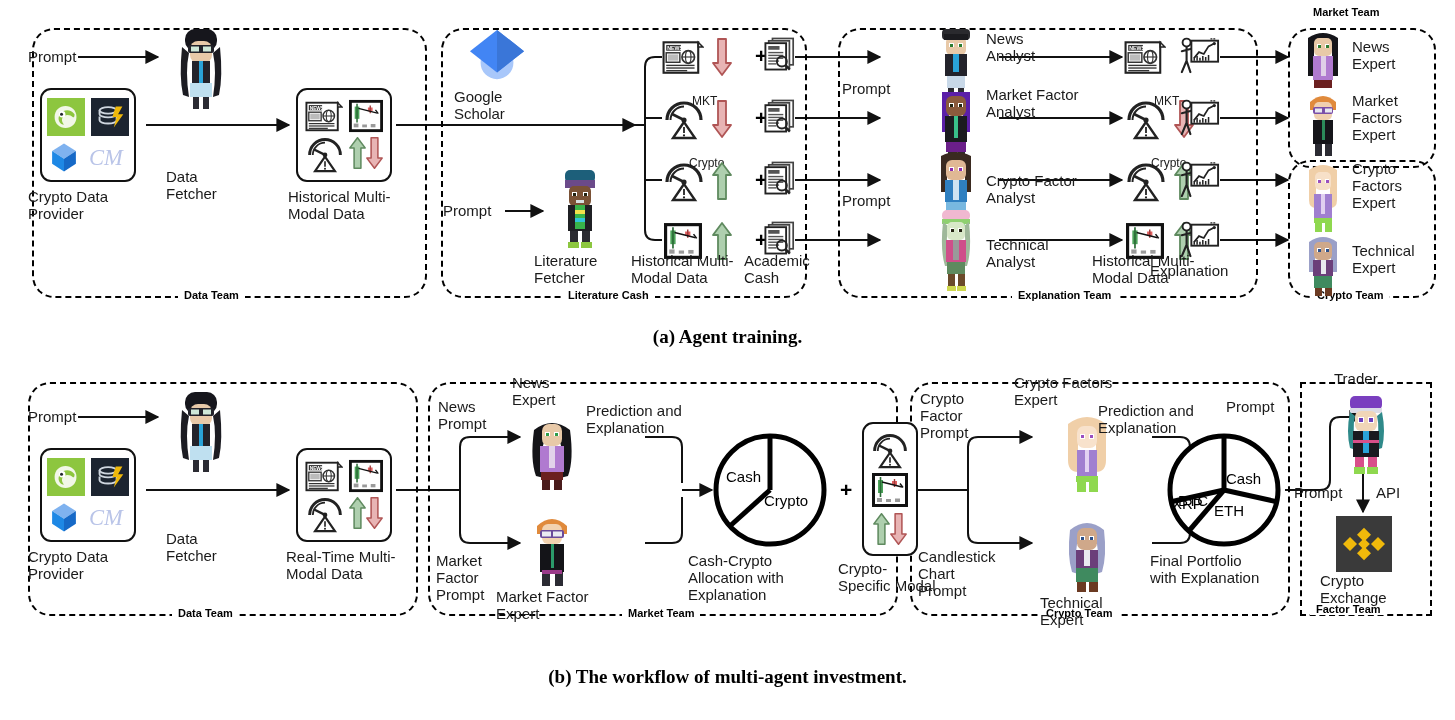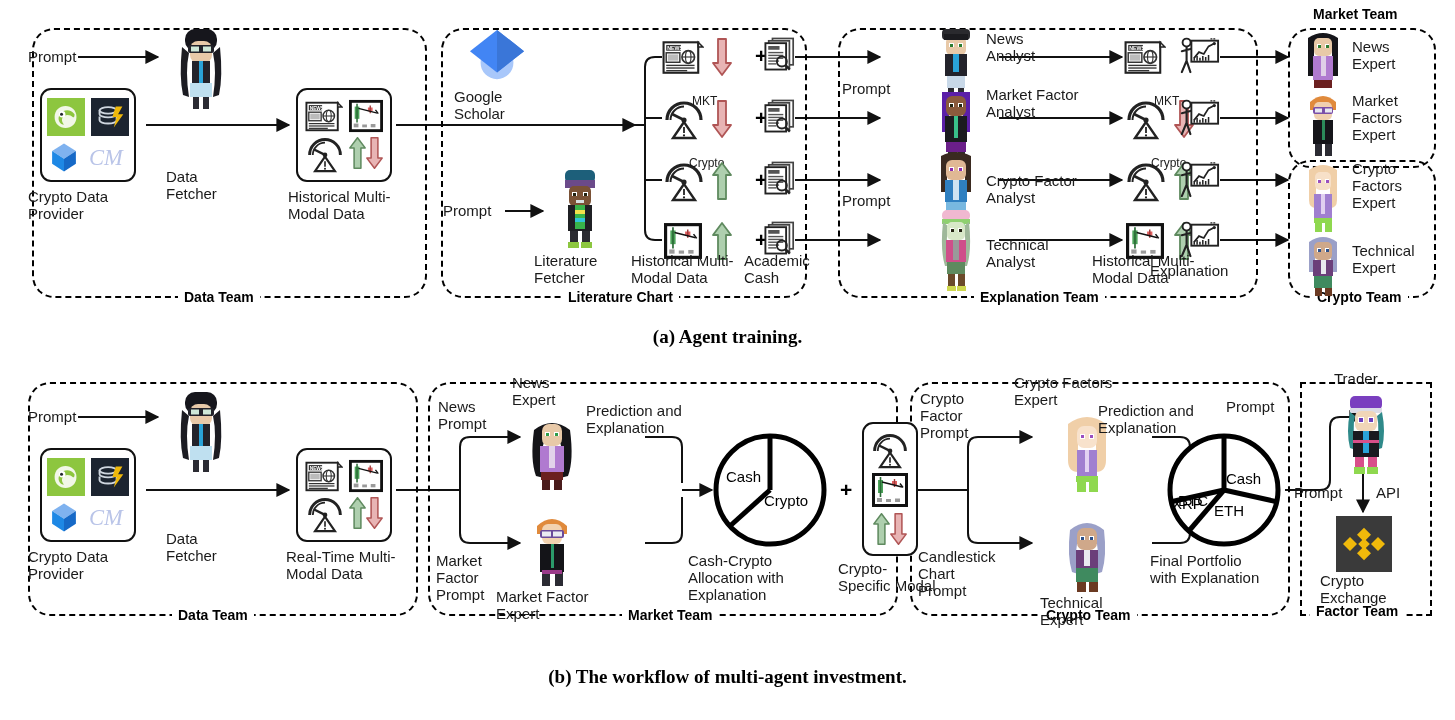--- a/index.html
+++ b/index.html
@@ -3,21 +3,21 @@
 <meta charset="utf-8">
 <style>
   html,body{margin:0;padding:0;background:#ffffff;}
   body{width:1455px;height:720px;position:relative;overflow:hidden;
        font-family:"Liberation Sans", sans-serif;color:#1a1a1a;}
   .abs{position:absolute;}
   .txt{font-size:15px;line-height:17px;text-align:left;color:#1a1a1a;white-space:pre-line;}
   .txt.l{text-align:left;}
   .team-box{position:absolute;border:2px dashed #000;border-radius:22px;box-sizing:border-box;}
   .team-box.sq{border-radius:0;}
-  .team-label{position:absolute;font-weight:bold;font-size:14px;background:#fff;
+  .team-label{position:absolute;font-weight:bold;font-size:11px;background:#fff;
               padding:0 6px;white-space:nowrap;color:#000;text-align:center;}
   .card{position:absolute;border:2px solid #111;border-radius:11px;background:#fff;box-sizing:border-box;
         display:flex;flex-wrap:wrap;align-content:center;justify-content:center;}
   .caption{position:absolute;width:100%;text-align:center;font-family:"Liberation Serif",serif;
            font-weight:bold;font-size:19px;color:#000;}
   svg{overflow:visible;}
   .lnk{position:absolute;left:0;top:0;width:1455px;height:720px;pointer-events:none;}
   .pie-lbl{position:absolute;font-size:15px;color:#000;background:transparent;white-space:nowrap;}
   .plus{position:absolute;font-size:21px;font-weight:bold;color:#000;}
   .avatar{position:absolute;image-rendering:pixelated;}
@@ -221,24 +221,24 @@
   <g stroke="#111" stroke-width="2" fill="none">
     <path d="M1285 490 L1320 490 Q1330 490 1330 480 L1330 427 Q1330 417 1340 417 L1362 417" marker-end="url(#ah)"></path>
     <line x1="1363" y1="472" x2="1363" y2="512" marker-end="url(#ah)"></line>
   </g>
 </svg>
 
 <div class="team-box" style="left:32px;top:28px;width:395px;height:270px;"></div>
 <div class="team-label" style="left:178px;top:289px;">Data Team</div>
 
 <div class="team-box" style="left:441px;top:28px;width:366px;height:270px;"></div>
-<div class="team-label" style="left:562px;top:289px;">Literature Chart</div>
+<div class="team-label" style="left:562px;top:289px;">Literature Cash</div>
 
 <div class="team-box" style="left:838px;top:28px;width:420px;height:270px;"></div>
-<div class="team-label" style="left:974px;top:289px;">Explanation Team</div>
+<div class="team-label" style="left:1012px;top:289px;">Explanation Team</div>
 
 <div class="team-box" style="left:1288px;top:28px;width:148px;height:140px;"></div>
 <div class="team-label" style="left:1307px;top:6px;">Market Team</div>
 
 <div class="team-box" style="left:1288px;top:160px;width:148px;height:138px;"></div>
 <div class="team-label" style="left:1311px;top:289px;">Crypto Team</div>
 
 <div class="txt abs" style="left:28px;top:48px;width:60px;">Prompt</div>
 
 <div class="avatar" style="left:168px;top:25px;width:66px;height:88px;">

